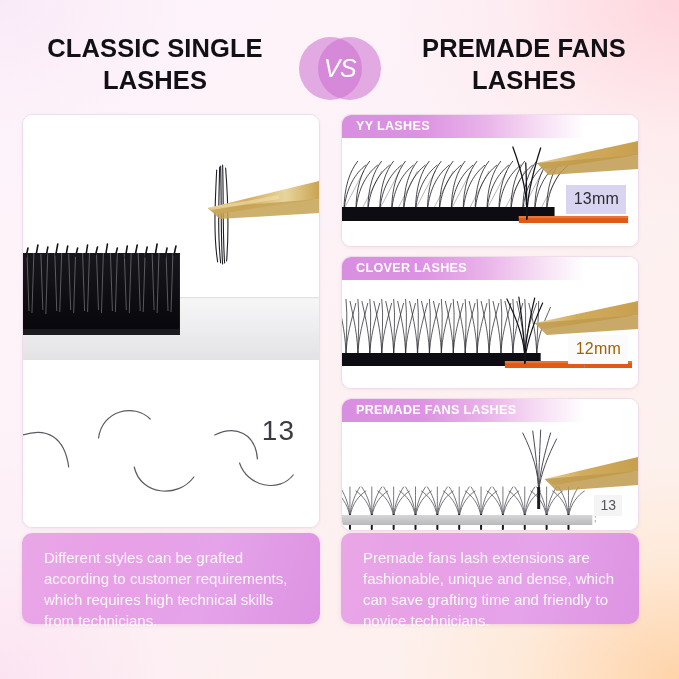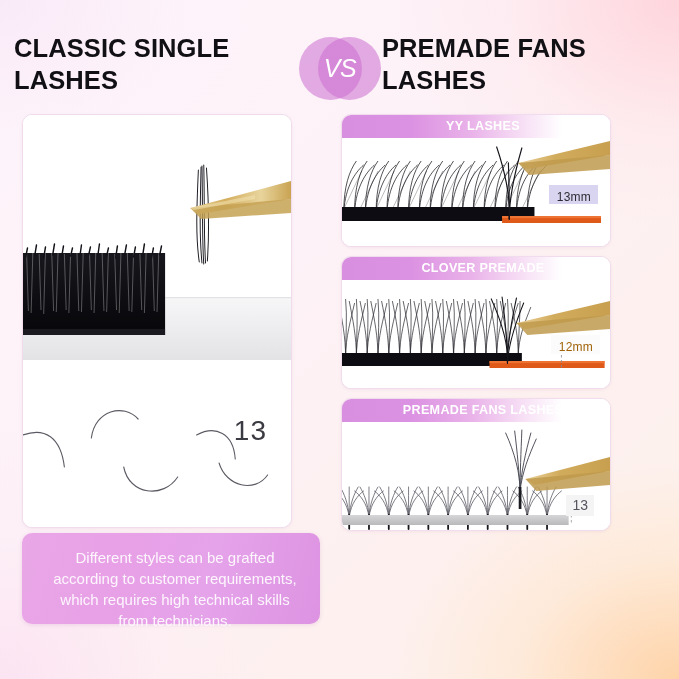--- a/index.html
+++ b/index.html
@@ -34,20 +34,21 @@
     height: 112px;
   }
   .title {
     position: absolute;
     top: 32px;
     font-size: 25.5px;
     font-weight: bold;
     line-height: 1.27;
     color: #111014;
     letter-spacing: 0.1px;
+    text-align: center;
   }
   .title.left  { left: 14px;  width: 282px; }
   .title.right { left: 382px; width: 284px; }
 
   .vs-badge {
     position: absolute;
     left: 299px;
     top: 37px;
     width: 82px;
     height: 63px;
@@ -73,23 +74,22 @@
     font-weight: normal;
     font-style: italic;
     color: #ffffff;
     letter-spacing: -0.5px;
   }
 
   
   .col {
     position: absolute;
     top: 114px;
-    width: 270px;
+    width: 298px;
     height: 510px;
-    text-align: center;
   }
   .col.left  { left: 22px;  }
   .col.right { left: 341px; }
 
   .media-card {
     position: relative;
     background: #ffffff;
     border-radius: 10px;
     border: 1px solid #f0dcec;
     box-shadow: 0 1px 3px rgba(170,120,160,0.10);
@@ -131,24 +131,24 @@
     font-weight: bold;
     color: #ffffff;
     letter-spacing: 0.3px;
     white-space: nowrap;
     z-index: 5;
   }
 
   
   .mm-tag {
     position: absolute;
-    font-size: 12px;
+    font-size: 16px;
     color: #2b2b33;
     background: #d9d5f0;
-    padding: 5px 7px 0 8px;
+    padding: 5px 7px 6px 8px;
     letter-spacing: 0.2px;
     z-index: 4;
   }
   .mm-tag.plain {
     background: #fbfbfc;
     color: #a16207;
   }
   .num-tag-big {
     position: absolute;
     font-size: 28px;
@@ -375,21 +375,21 @@
         </g>
 
         <polygon points="196,48 298,26 298,40 206,54" fill="url(#gold1)"></polygon>
         <polygon points="196,48 298,40 298,54 208,60" fill="#c09a4c" opacity="0.85"></polygon>
       </svg>
 
       <div class="mm-tag" style="right: 12px; top: 70px;">13mm</div>
     </div>
 
     <div class="media-card">
-      <div class="label-banner">CLOVER PREMADE</div>
+      <div class="label-banner">CLOVER LASHES</div>
 
       <svg class="art" viewBox="0 0 298 131" preserveAspectRatio="none">
         <defs>
           <linearGradient id="gold2" x1="0" y1="0" x2="1" y2="0">
             <stop offset="0%" stop-color="#e9d19a"></stop>
             <stop offset="40%" stop-color="#d2ac5d"></stop>
             <stop offset="100%" stop-color="#c79f4f"></stop>
           </linearGradient>
         </defs>
         <rect x="0" y="0" width="298" height="131" fill="#ffffff"></rect>
@@ -571,15 +571,16 @@
 
         <polygon points="204,80 298,58 298,72 214,86" fill="url(#gold3)"></polygon>
         <polygon points="204,80 298,72 298,86 216,92" fill="#c09a4c" opacity="0.85"></polygon>
 
         <line x1="255" y1="96" x2="255" y2="126" stroke="#9a9aa3" stroke-width="0.9" stroke-dasharray="2.5,2.5"></line>
       </svg>
 
       <div class="num-tag-small" style="right: 16px; bottom: 14px;">13</div>
     </div>
 
+    <div class="caption">Premade fans lash extensions are fashionable, unique and dense, which can save grafting time and friendly to novice technicians.</div>
   </div>
 
 </div>
 
 </body></html>

